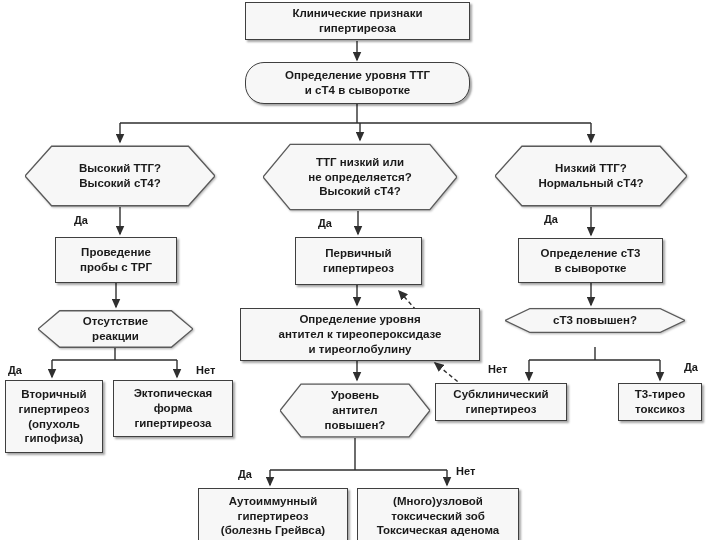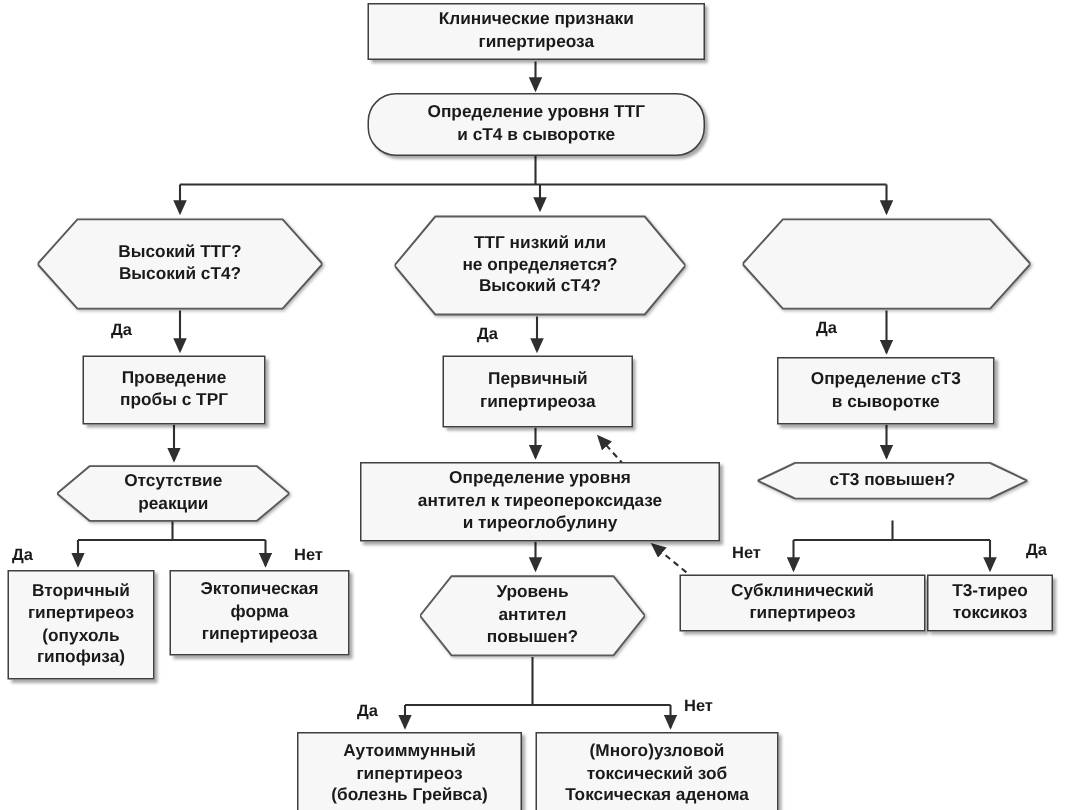--- a/index.html
+++ b/index.html
@@ -86,21 +86,21 @@
 <div class="node" style="left:245px;top:62px;width:225px;height:42px;border-radius:19px;">
   <span class="node-label">Определение уровня ТТГ
 и сТ4 в сыворотке</span>
 </div>
 <div class="node" style="left:55px;top:237px;width:122px;height:46px;">
   <span class="node-label">Проведение
 пробы с ТРГ</span>
 </div>
 <div class="node" style="left:295px;top:237px;width:127px;height:48px;">
   <span class="node-label">Первичный
-гипертиреоза</span>
+гипертиреоз</span>
 </div>
 <div class="node" style="left:518px;top:238px;width:145px;height:45px;">
   <span class="node-label">Определение сТ3
 в сыворотке</span>
 </div>
 <div class="node" style="left:240px;top:308px;width:240px;height:53px;">
   <span class="node-label">Определение уровня
 антител к тиреопероксидазе
 и тиреоглобулину</span>
 </div>
@@ -108,21 +108,21 @@
   <span class="node-label">Вторичный
 гипертиреоз
 (опухоль
 гипофиза)</span>
 </div>
 <div class="node" style="left:113px;top:380px;width:120px;height:57px;">
   <span class="node-label">Эктопическая
 форма
 гипертиреоза</span>
 </div>
-<div class="node" style="left:453px;top:383px;width:164px;height:38px;align-items:center;">
+<div class="node" style="left:435px;top:383px;width:132px;height:38px;align-items:center;">
   <span class="node-label">Субклинический
 гипертиреоз</span>
 </div>
 <div class="node" style="left:618px;top:383px;width:84px;height:36px;">
   <span class="node-label">Т3-тирео
 токсикоз</span>
 </div>
 <div class="node" style="left:198px;top:488px;width:150px;height:56px;">
   <span class="node-label">Аутоиммунный
 гипертиреоз
@@ -146,20 +146,22 @@
     <polygon class="hexpoly" points="0,20 14,0.8 86,0.8 100,20 86,39.2 14,39.2"></polygon>
   </svg>
   <span class="node-label">ТТГ низкий или
 не определяется?
 Высокий сТ4?</span>
 </div>
 <div class="hex" style="left:495px;top:145px;width:192px;height:62px;">
   <svg viewBox="0 0 100 40" preserveAspectRatio="none">
     <polygon class="hexpoly" points="0,20 14,0.8 86,0.8 100,20 86,39.2 14,39.2"></polygon>
   </svg>
+  <span class="node-label">Низкий ТТГ?
+Нормальный сТ4?</span>
 </div>
 <div class="hex" style="left:38px;top:310px;width:155px;height:38px;">
   <svg viewBox="0 0 100 40" preserveAspectRatio="none">
     <polygon class="hexpoly" points="0,20 14,0.8 86,0.8 100,20 86,39.2 14,39.2"></polygon>
   </svg>
   <span class="node-label">Отсутствие
 реакции</span>
 </div>
 <div class="hex" style="left:505px;top:308px;width:180px;height:25px;">
   <svg viewBox="0 0 100 40" preserveAspectRatio="none">

